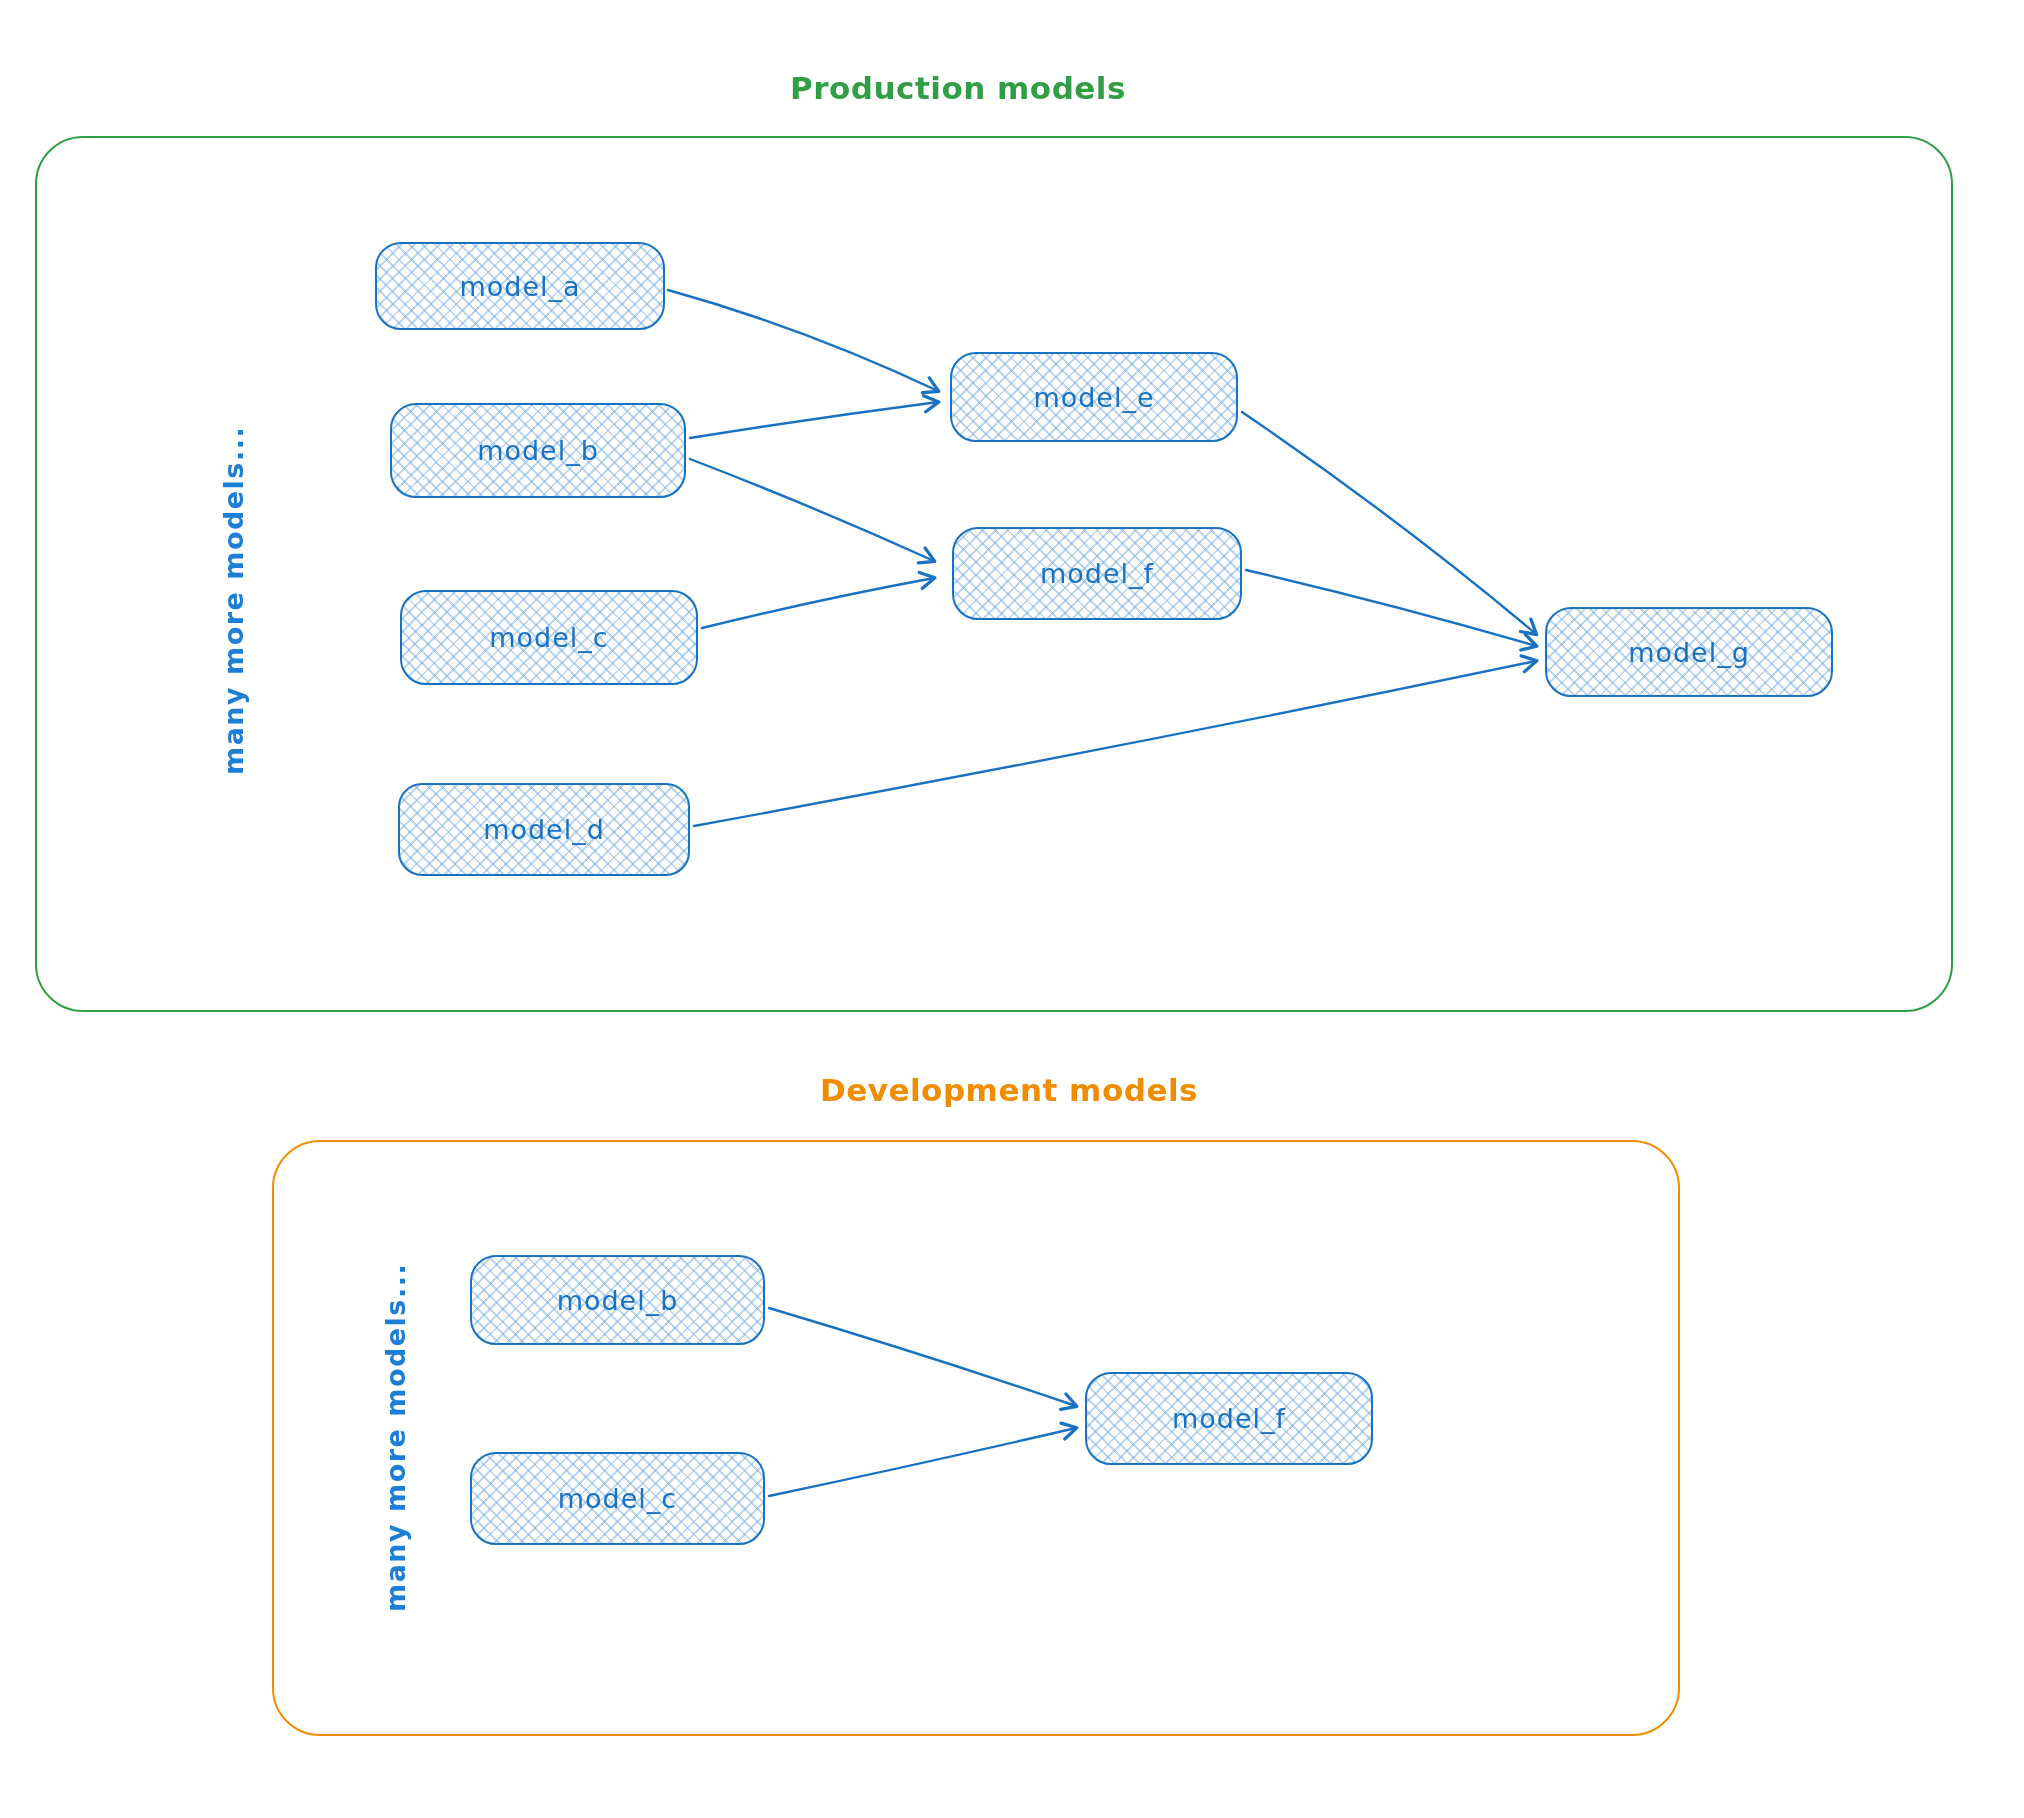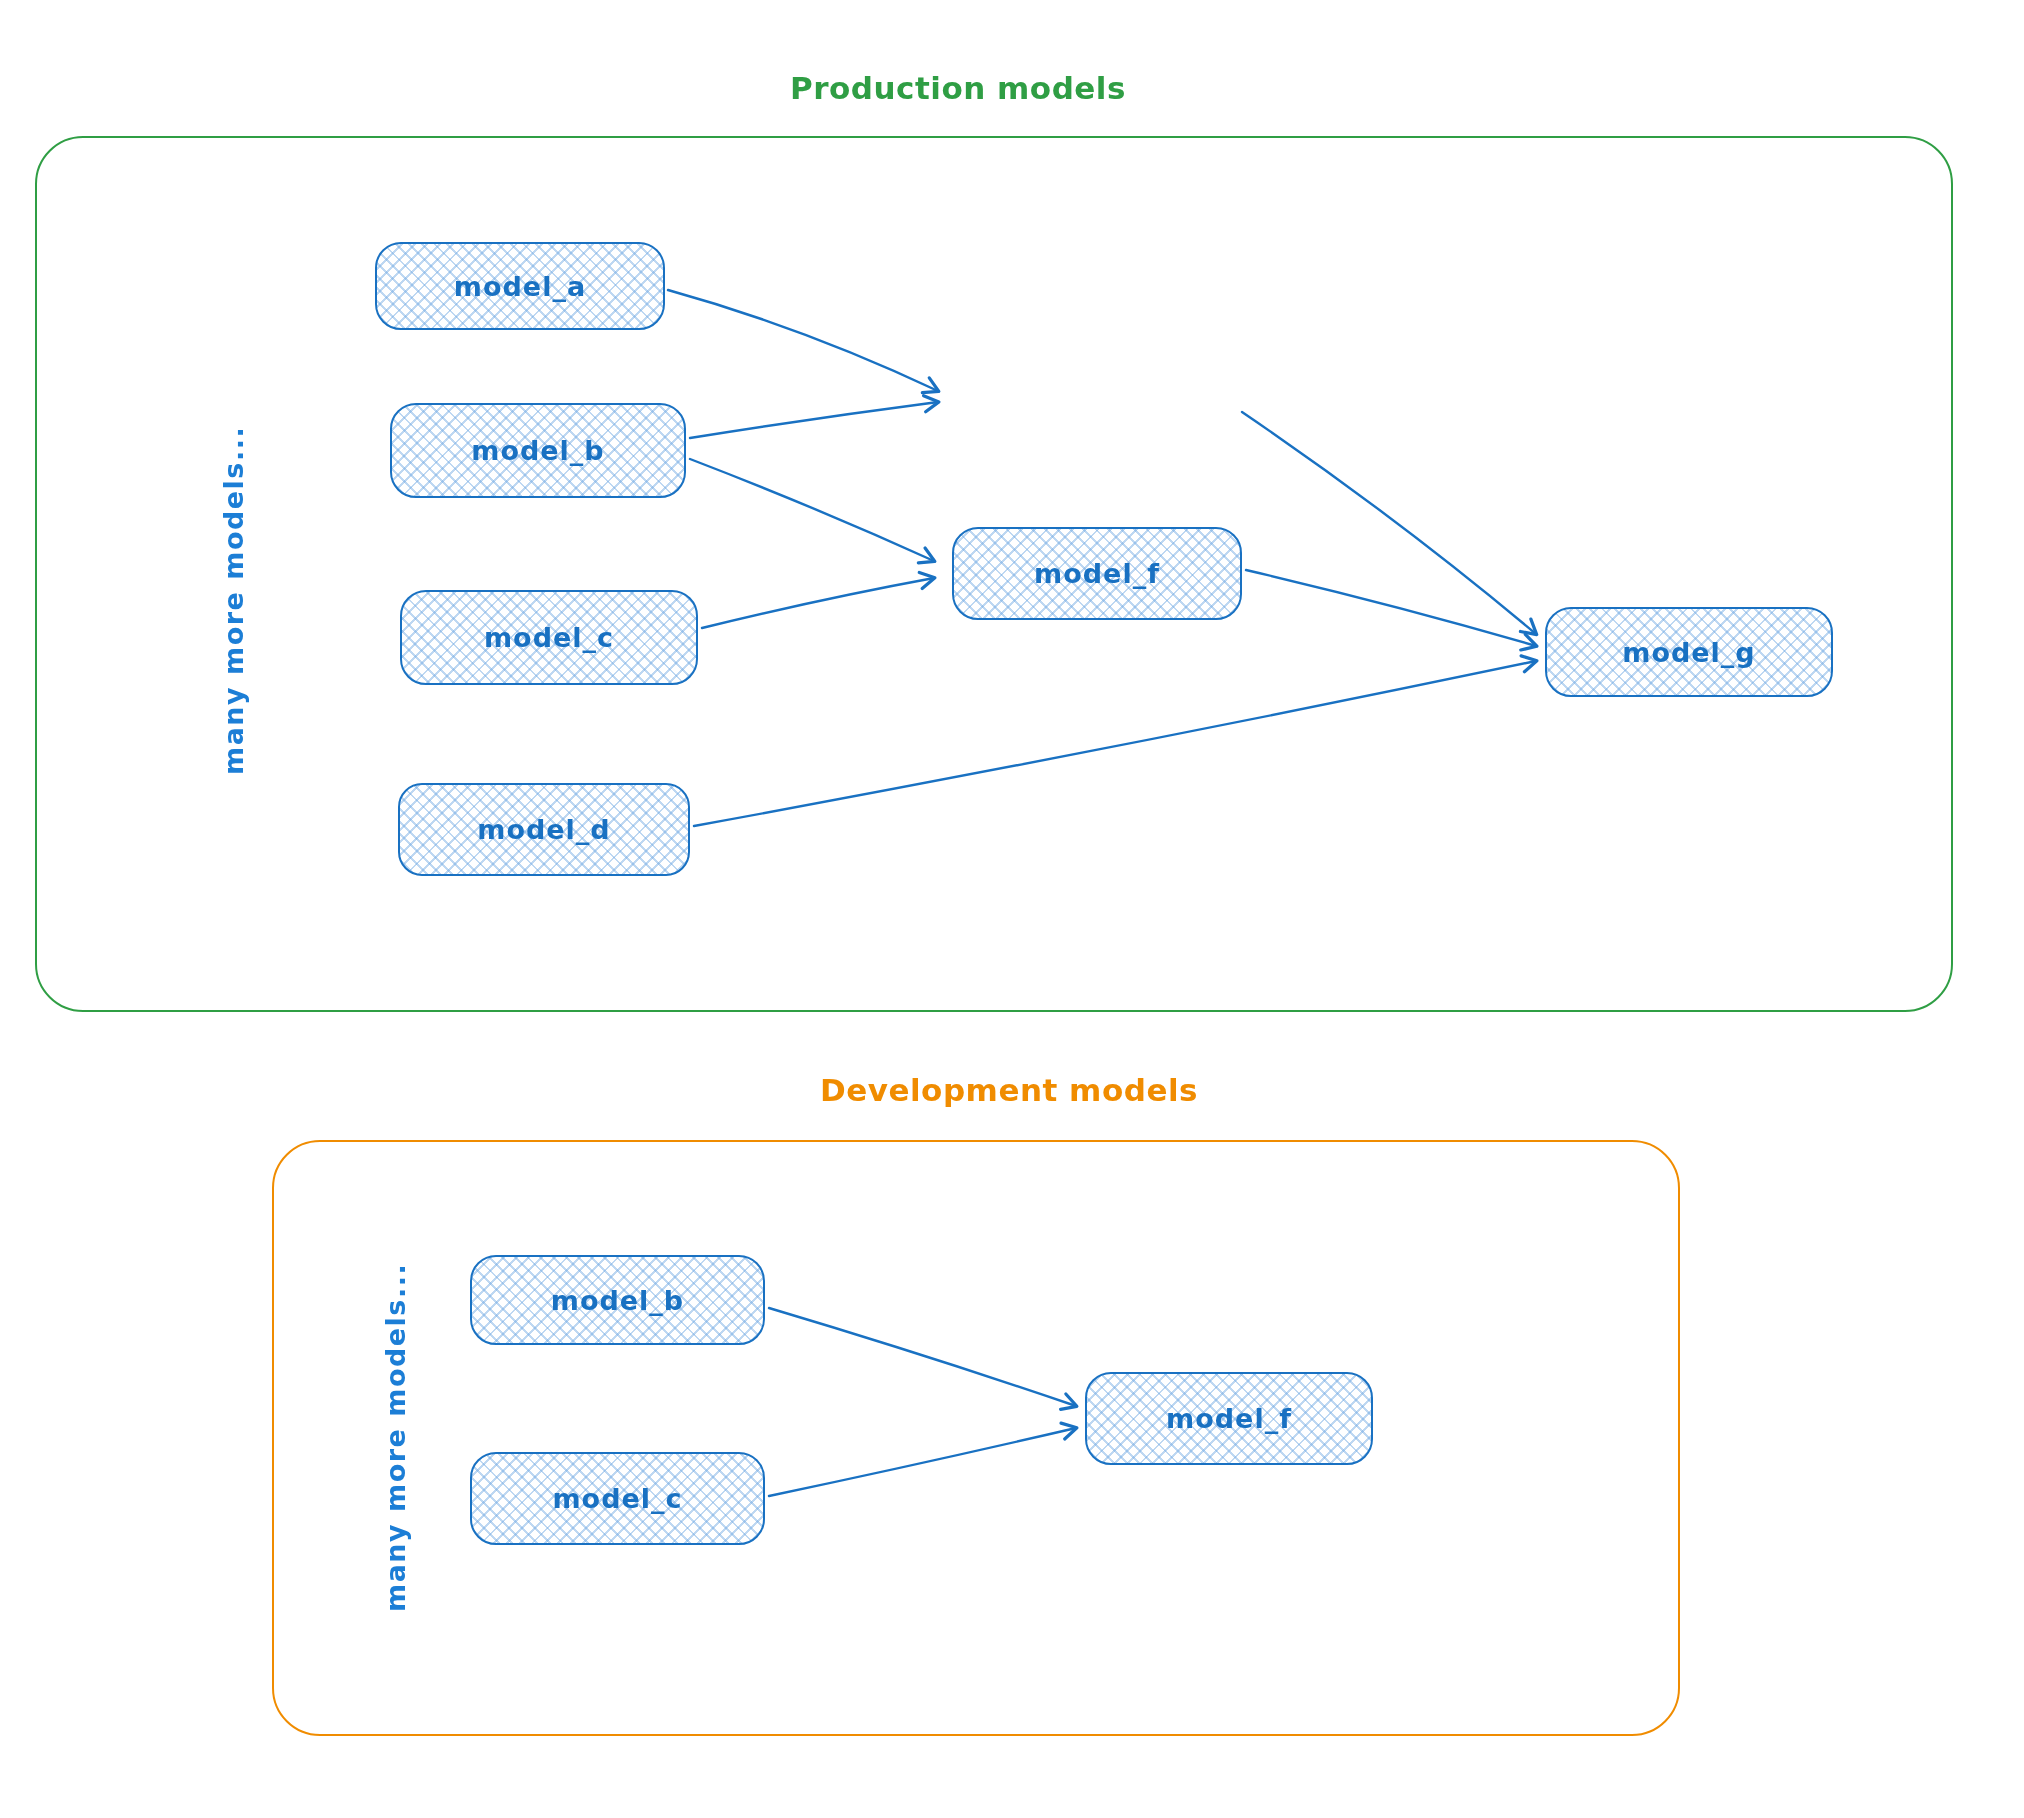--- a/index.html
+++ b/index.html
@@ -42,21 +42,21 @@
     align-items: center;
     justify-content: center;
     background:
       repeating-linear-gradient(45deg, rgba(111,168,226,0.45) 0px, rgba(111,168,226,0.45) 2px, transparent 2px, transparent 9px),
       repeating-linear-gradient(-45deg, rgba(111,168,226,0.45) 0px, rgba(111,168,226,0.45) 2px, transparent 2px, transparent 9px),
       #ffffff;
   }
   .node-label {
     color: #1971c2;
     font-size: 27px;
-    font-weight: 700;
+    font-weight: 400;
     letter-spacing: 1px;
     white-space: nowrap;
   }
   .side-label {
     position: absolute;
     color: #1c7ed6;
     font-size: 27px;
     font-weight: 600;
     letter-spacing: 1.5px;
     writing-mode: vertical-rl;
@@ -114,20 +114,23 @@
   </div>
   <div class="node" style="left:390px; top:403px; width:296px; height:95px;">
     <span class="node-label">model_b</span>
   </div>
   <div class="node" style="left:400px; top:590px; width:298px; height:95px;">
     <span class="node-label">model_c</span>
   </div>
   <div class="node" style="left:398px; top:783px; width:292px; height:93px;border-radius:24px;">
     <span class="node-label">model_d</span>
   </div>
+  <div class="node" style="left:950px; top:352px; width:288px; height:90px;">
+    <span class="node-label">model_e</span>
+  </div>
   <div class="node" style="left:952px; top:527px; width:290px; height:93px;">
     <span class="node-label">model_f</span>
   </div>
   <div class="node" style="left:1545px; top:607px; width:288px; height:90px;">
     <span class="node-label">model_g</span>
   </div>
 
   <div class="node" style="left:470px; top:1255px; width:295px; height:90px;">
     <span class="node-label">model_b</span>
   </div>

